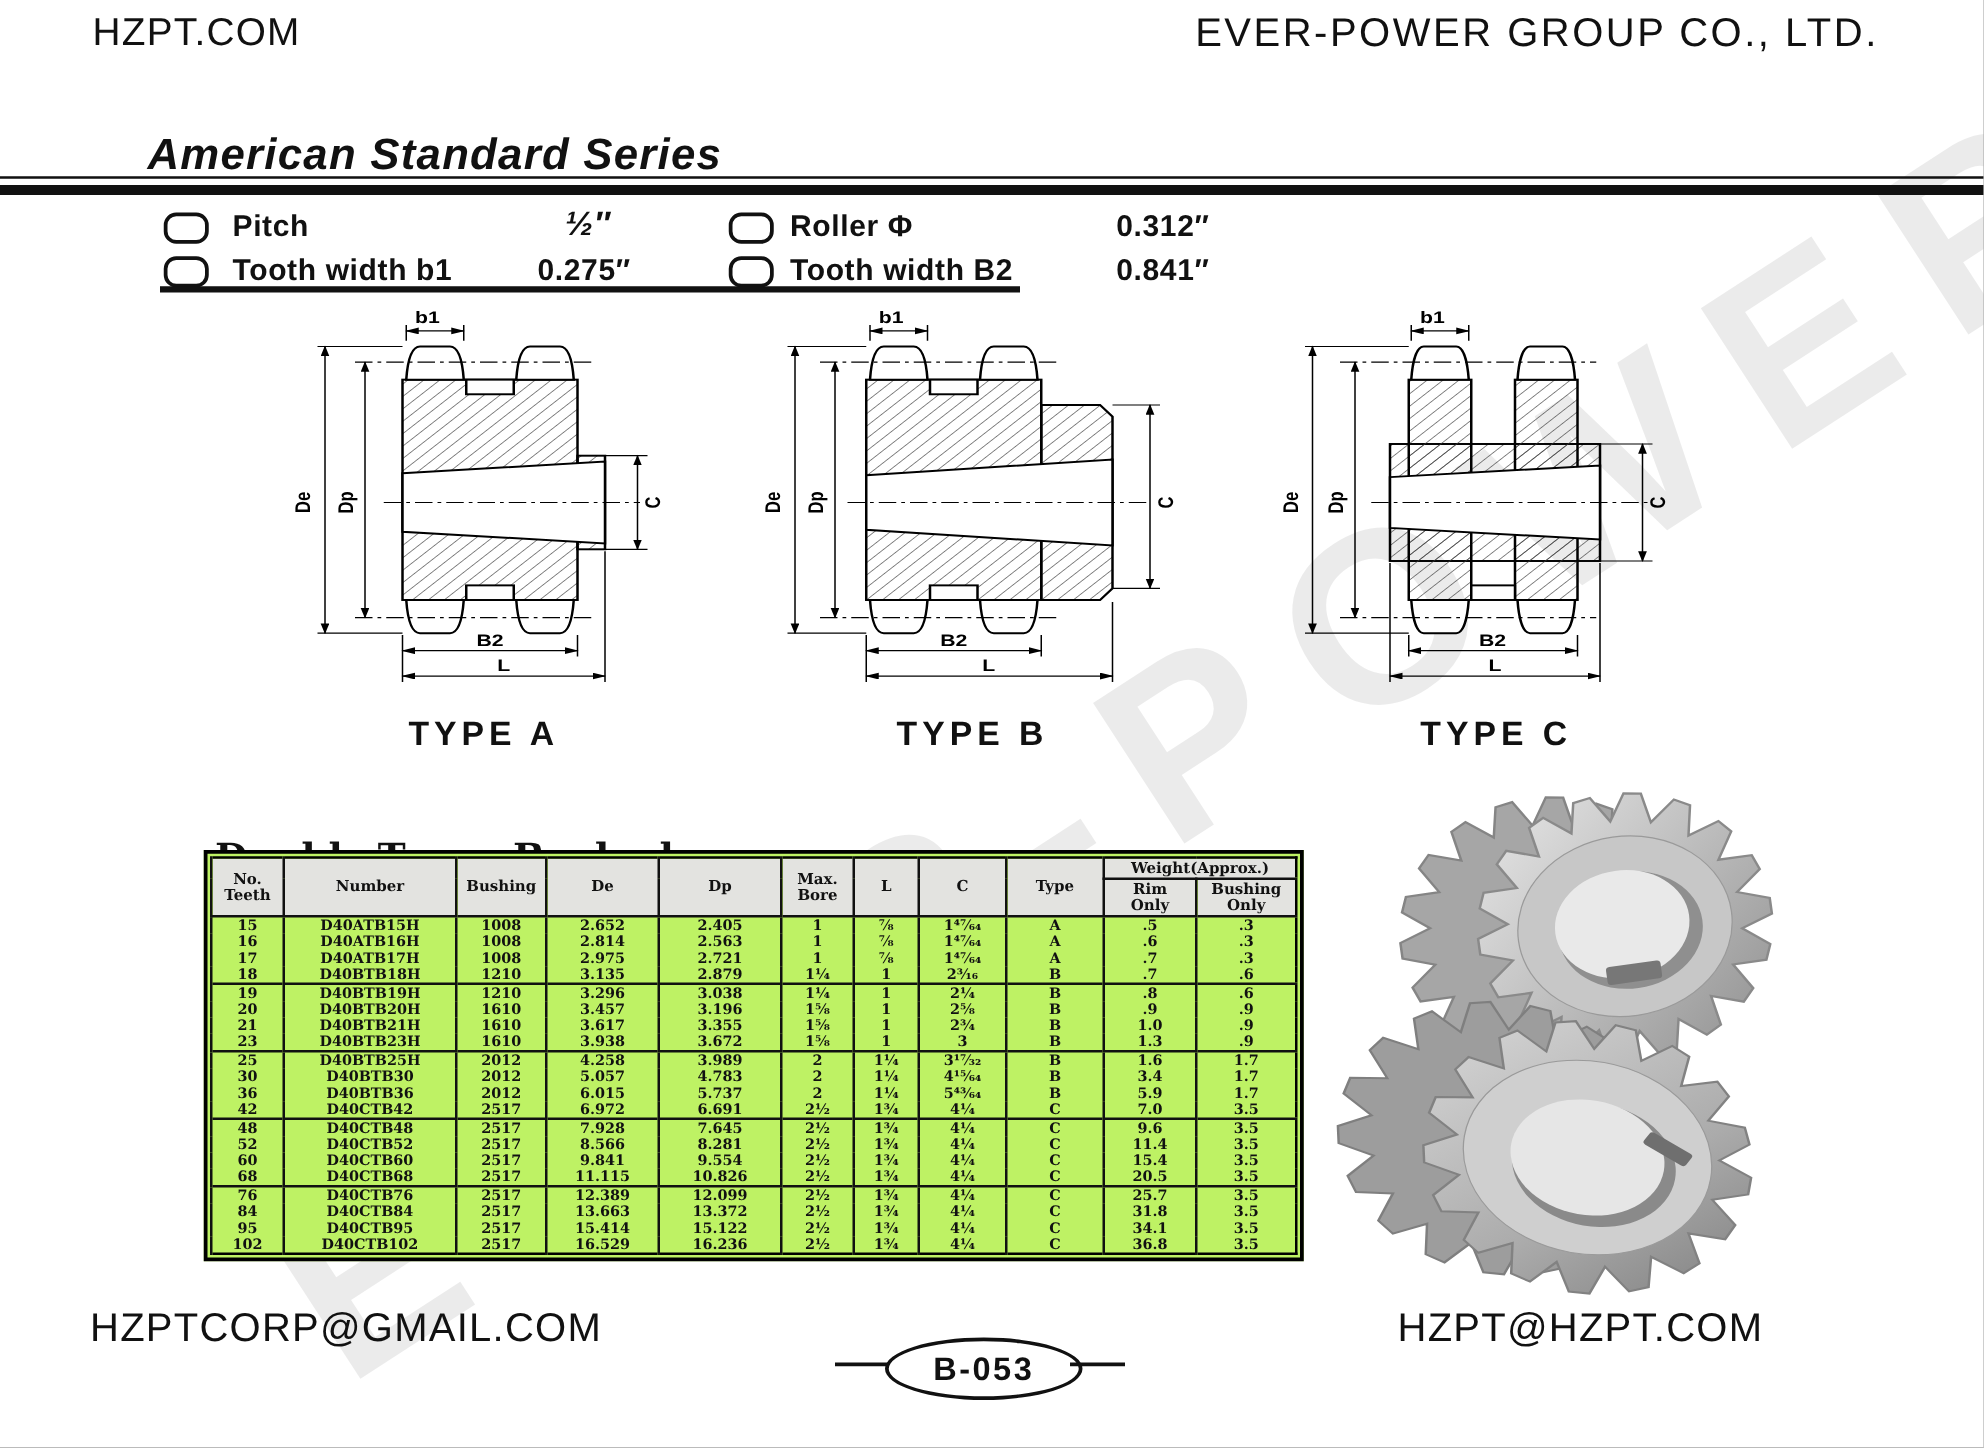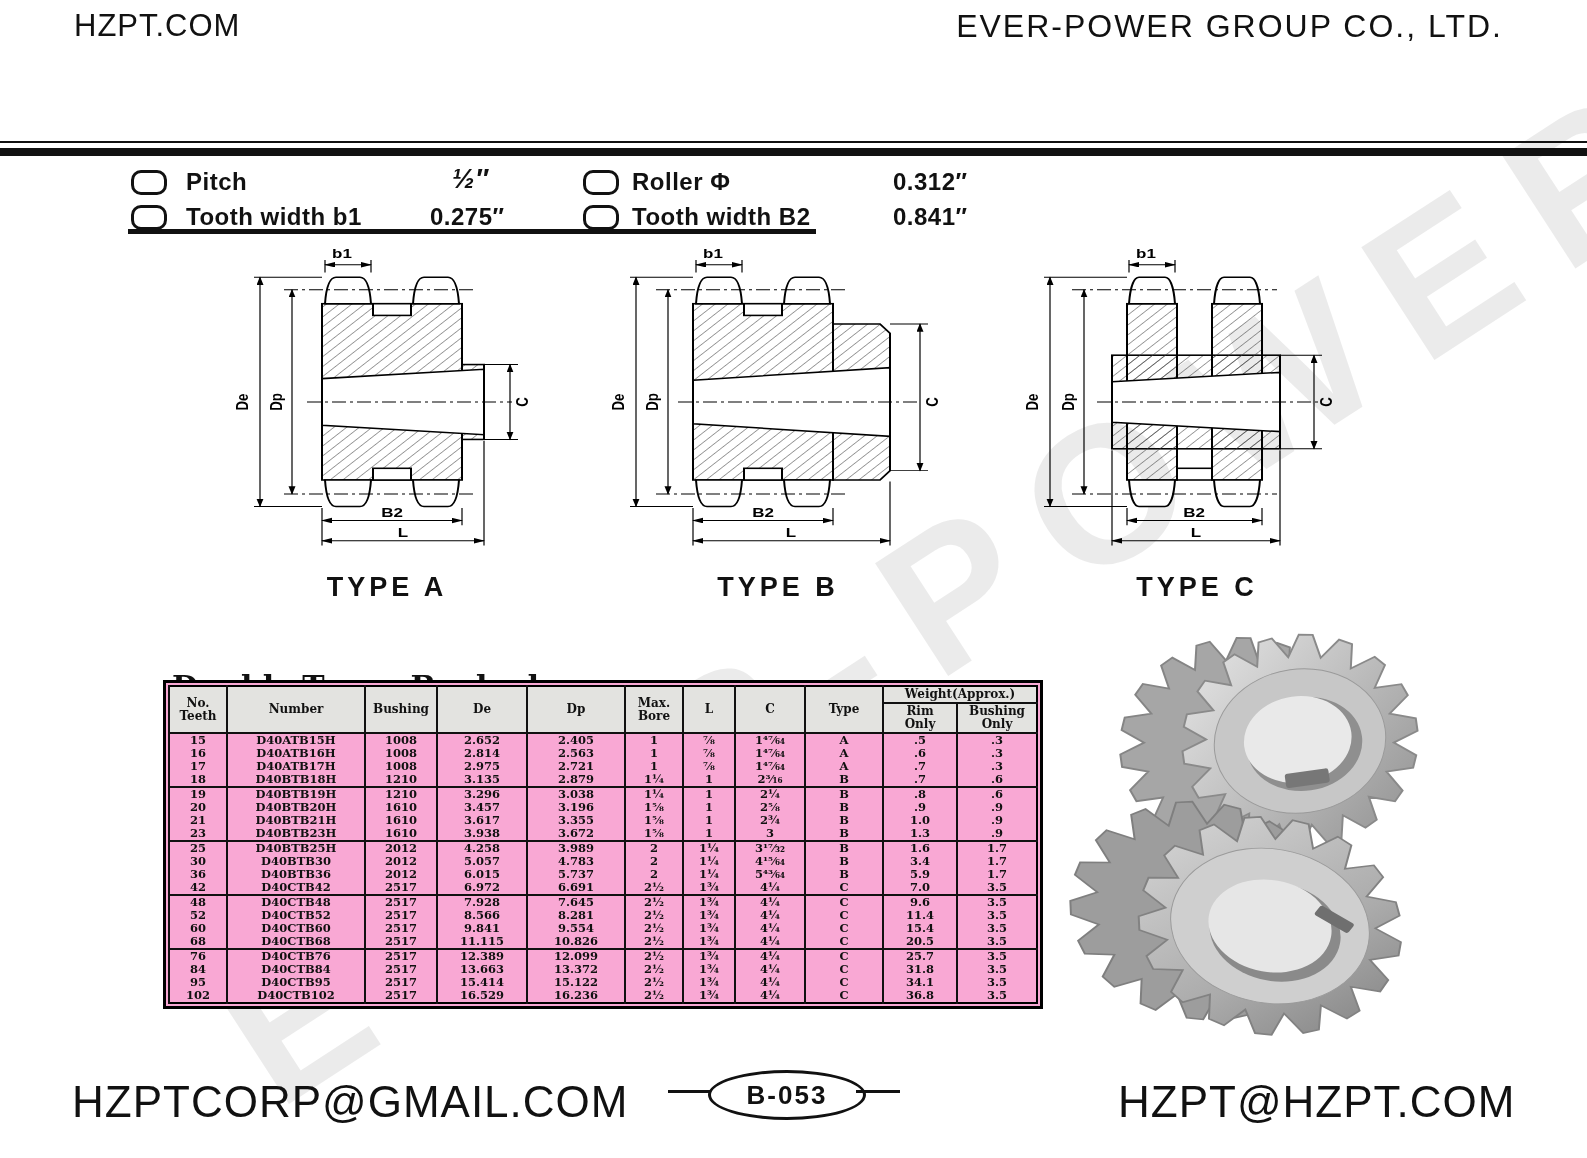--- a/index.html
+++ b/index.html
@@ -25,37 +25,37 @@
   .frac{font-size:27px;font-style:italic;}
   .spec-underline{left:128px;top:229px;width:688px;height:5px;background:#111;}
   
   .fig{position:absolute;z-index:2;}
   .fig svg{display:block;}
   .fig-caption{margin-top:14px;text-align:center;font-size:27px;font-weight:bold;letter-spacing:4px;}
   .dim-label{font-size:17px;font-weight:bold;font-family:"Liberation Sans",sans-serif;}
   
   .sec-heading{left:172px;top:669px;font-size:30px;font-weight:bold;
     font-family:"DejaVu Serif","Liberation Serif",serif;letter-spacing:0.5px;}
-  .tbl-wrap{left:163px;top:680px;border:3px solid #000;padding:2px;background:#f9a8d4;}
+  .tbl-wrap{left:163px;top:680px;border:3px solid #000;padding:2px;background:#bef264;}
   table.data{border-collapse:collapse;table-layout:fixed;width:868px;border:2px solid #000;
     font-family:"DejaVu Serif","Liberation Serif",serif;font-weight:bold;font-size:11.5px;}
   table.data th,table.data td{border-left:2px solid #111;text-align:center;padding:0;line-height:12.5px;
     white-space:pre-line;overflow:hidden;}
   table.data th{background:#e3e3e0;font-size:12px;line-height:13px;}
   table.data thead tr:first-child th{border-bottom:2px solid #111;}
   table.data thead th{border-bottom:2.5px solid #111;padding:1px 0;}
   table.data td{height:13px;}
   table.data tr.gs td{border-top:2.5px solid #111;}
   .note{left:158px;top:972px;font-size:17.5px;font-weight:bold;letter-spacing:0.4px;}
   
   .oval{left:708px;top:1070px;width:152px;height:44px;border:3px solid #111;border-radius:50%;
     display:flex;align-items:center;justify-content:center;font-size:26px;font-weight:bold;letter-spacing:2px;
     background:#fff;}
   .oval-line{height:3px;background:#111;top:1090px;}
-  .email{font-size:44px;letter-spacing:1px;top:1077px;}
+  .email{font-size:32px;letter-spacing:1px;top:1044px;}
   .photos{left:1055px;top:596px;z-index:1;}
 </style>
 </head>
 <body>
 
 <div class="page">
 
   <div class="watermark">EVER-POWER</div>
 
   <svg width="0" height="0" style="position:absolute">
@@ -74,20 +74,21 @@
       <linearGradient id="metal2" x1="0" y1="0" x2="1" y2="1">
         <stop offset="0" stop-color="#d9d9d9"></stop>
           <stop offset="0.6" stop-color="#ababab"></stop>
           <stop offset="1" stop-color="#7e7e7e"></stop>
       </linearGradient>
     </defs>
   </svg>
 
   <div class="z site">HZPT.COM</div>
   <div class="z company" style="position:absolute">EVER-POWER GROUP CO., LTD.</div>
+  <div class="z title2">American Standard Series</div>
   <div class="z rule-thin"></div>
   <div class="z rule-thick"></div>
 
   <div class="z bullet" style="left:131px;top:170px;"></div>
   <div class="z spec-label" style="left:186px;top:168px;">Pitch</div>
   <div class="z spec-value frac" style="left:452px;top:164px;">½″</div>
   <div class="z bullet" style="left:583px;top:170px;"></div>
   <div class="z spec-label" style="left:632px;top:168px;">Roller Φ</div>
   <div class="z spec-value" style="left:893px;top:168px;">0.312″</div>
 

